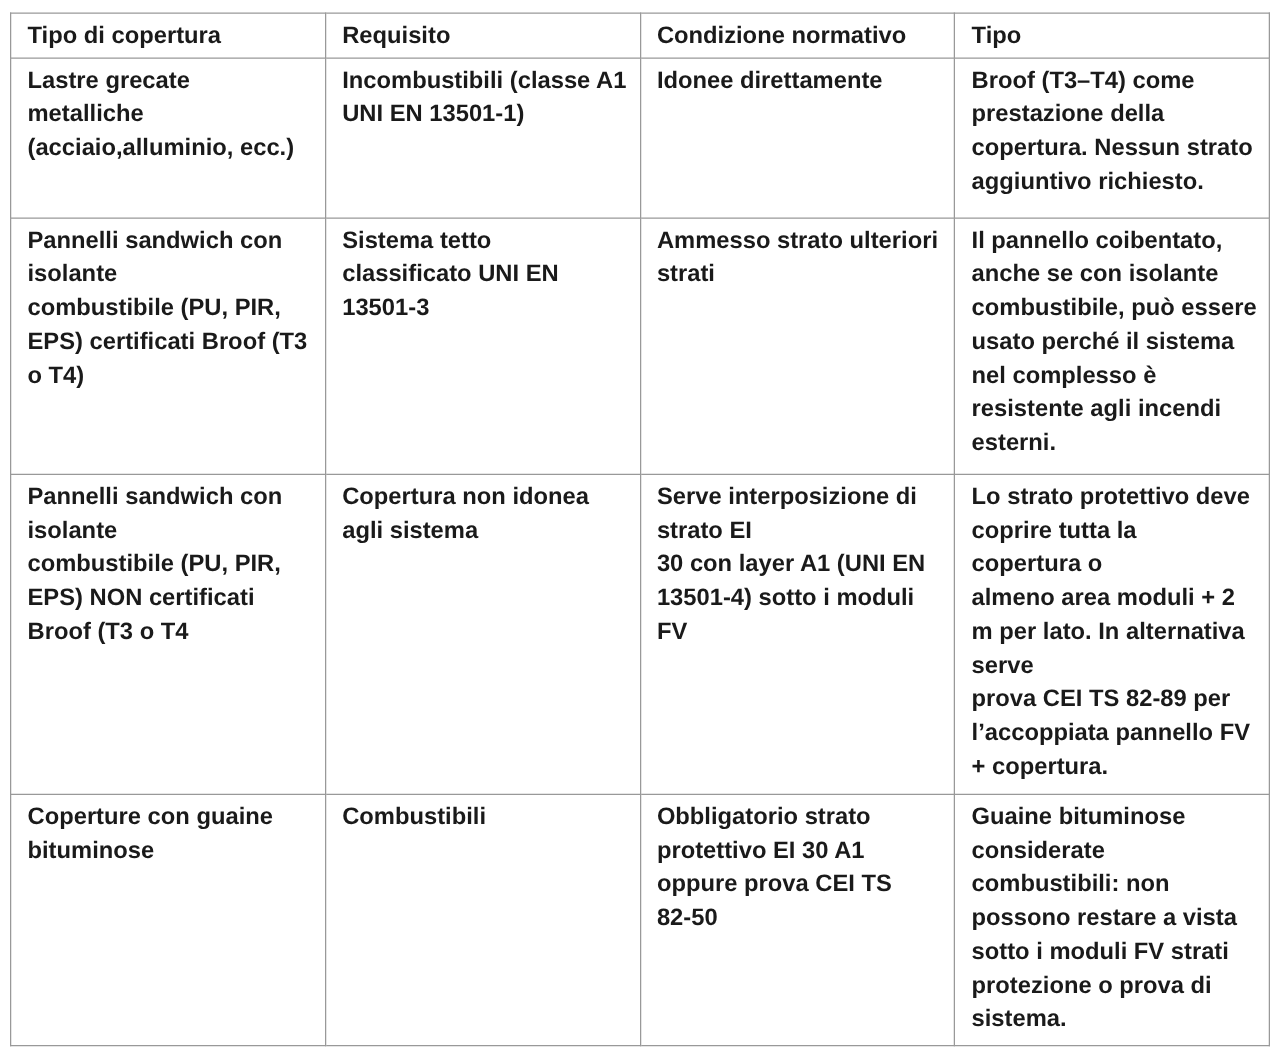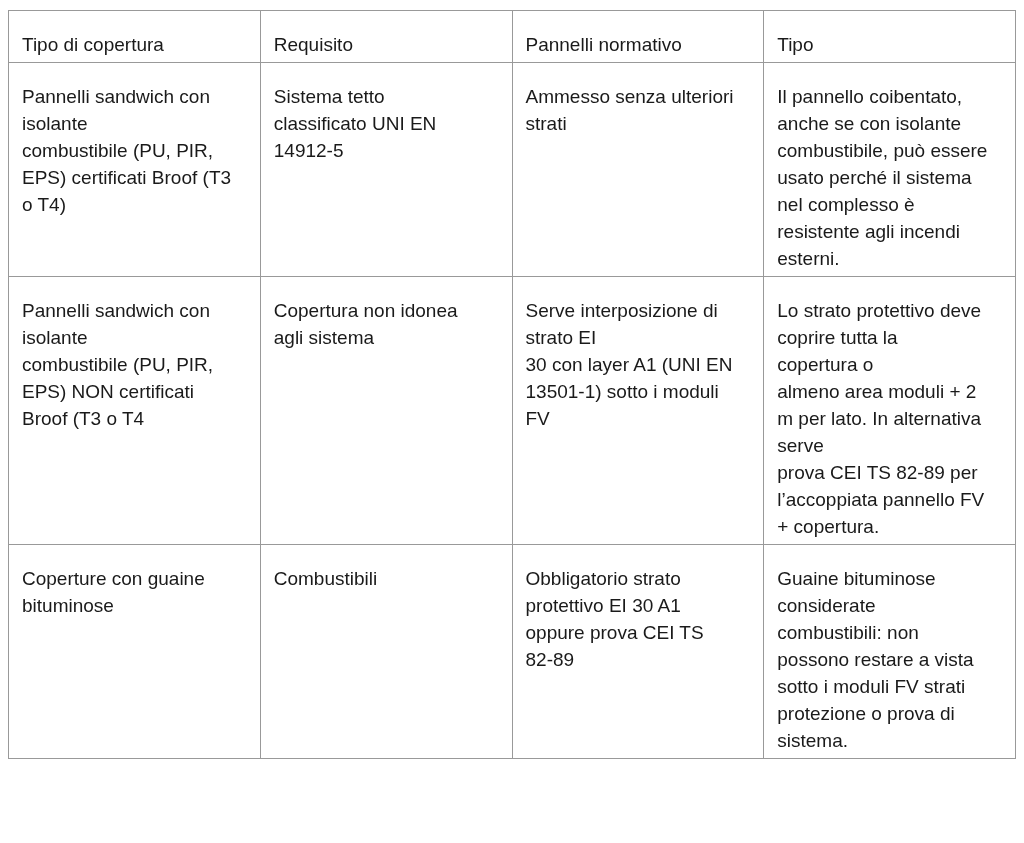--- a/index.html
+++ b/index.html
@@ -29,25 +29,25 @@
     width: 1008px;
     border-collapse: collapse;
     table-layout: fixed;
   }
   table.doc-table col { width: 25%; }
   table.doc-table th,
   table.doc-table td {
     border: 1px solid var(--border);
     vertical-align: top;
     text-align: left;
-    font-weight: normal;
+    font-weight: bold;
     font-size: 19px;
     line-height: 27px;
     color: var(--text);
-    padding: 20px 8px 4px 13px;
+    padding: 4px 8px 4px 13px;
     white-space: pre-wrap;
     overflow: hidden;
   }
   tr.r-head { height: 33px; }
   tr.r1 { height: 128px; }
   tr.r2 { height: 205px; }
   tr.r3 { height: 256px; }
   tr.r4 { height: 201px; }
 </style>
 </head>
@@ -58,75 +58,87 @@
     <colgroup>
         <col>
         <col>
         <col>
         <col>
       </colgroup>
     <thead>
       <tr class="r-head">
         <th>Tipo di copertura</th>
         <th>Requisito</th>
-        <th>Pannelli normativo</th>
+        <th>Condizione normativo</th>
         <th>Tipo</th>
       </tr>
     </thead>
     <tbody>
+      <tr class="r1">
+        <td>Lastre grecate
+metalliche
+(acciaio,alluminio, ecc.)</td>
+        <td>Incombustibili (classe A1
+UNI EN 13501-1)</td>
+        <td>Idonee direttamente</td>
+        <td>Broof (T3–T4) come
+prestazione della
+copertura. Nessun strato
+aggiuntivo richiesto.</td>
+      </tr>
       <tr class="r2">
         <td>Pannelli sandwich con
 isolante
 combustibile (PU, PIR,
 EPS) certificati Broof (T3
 o T4)</td>
         <td>Sistema tetto
 classificato UNI EN
-14912-5</td>
-        <td>Ammesso senza ulteriori
+13501-3</td>
+        <td>Ammesso strato ulteriori
 strati</td>
         <td>Il pannello coibentato,
 anche se con isolante
 combustibile, può essere
 usato perché il sistema
 nel complesso è
 resistente agli incendi
 esterni.</td>
       </tr>
       <tr class="r3">
         <td>Pannelli sandwich con
 isolante
 combustibile (PU, PIR,
 EPS) NON certificati
 Broof (T3 o T4</td>
         <td>Copertura non idonea
 agli sistema</td>
         <td>Serve interposizione di
 strato EI
 30 con layer A1 (UNI EN
-13501-1) sotto i moduli
+13501-4) sotto i moduli
 FV</td>
         <td>Lo strato protettivo deve
 coprire tutta la
 copertura o
 almeno area moduli + 2
 m per lato. In alternativa
 serve
 prova CEI TS 82-89 per
 l’accoppiata pannello FV
 + copertura.</td>
       </tr>
       <tr class="r4">
         <td>Coperture con guaine
 bituminose</td>
         <td>Combustibili</td>
         <td>Obbligatorio strato
 protettivo EI 30 A1
 oppure prova CEI TS
-82-89</td>
+82-50</td>
         <td>Guaine bituminose
 considerate
 combustibili: non
 possono restare a vista
 sotto i moduli FV strati
 protezione o prova di
 sistema.</td>
       </tr>
     </tbody>
   </table>

